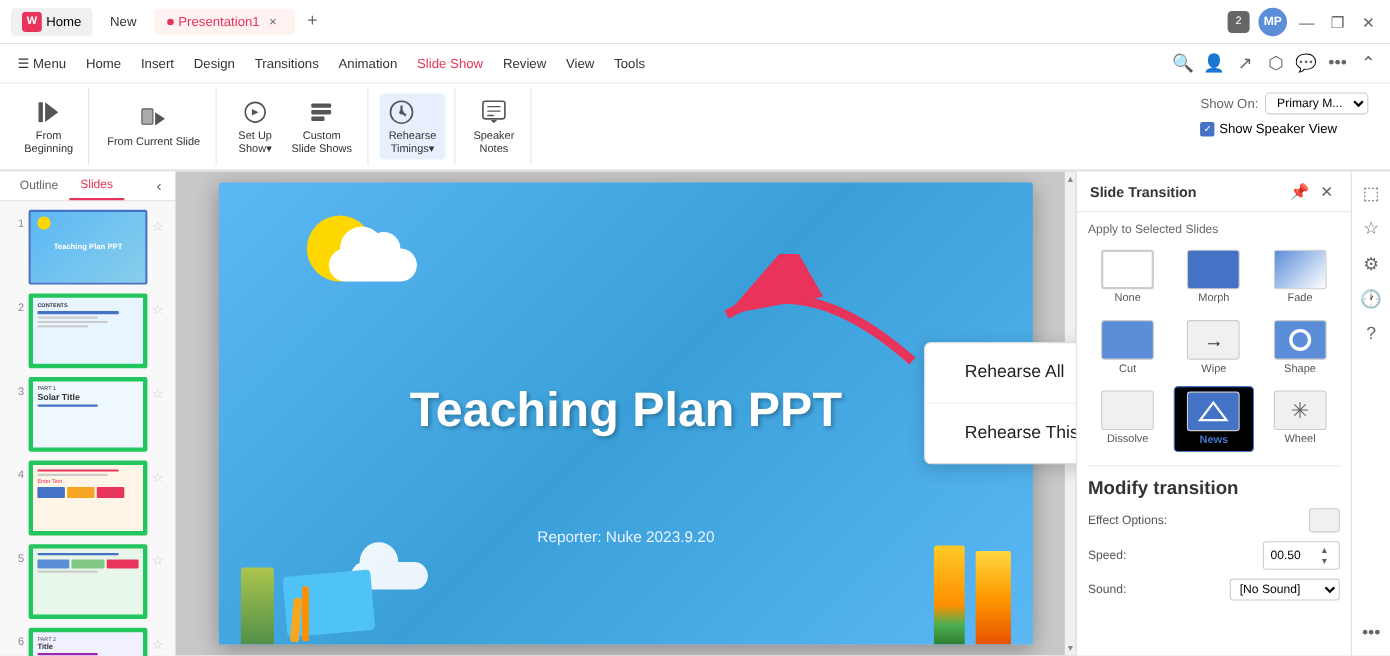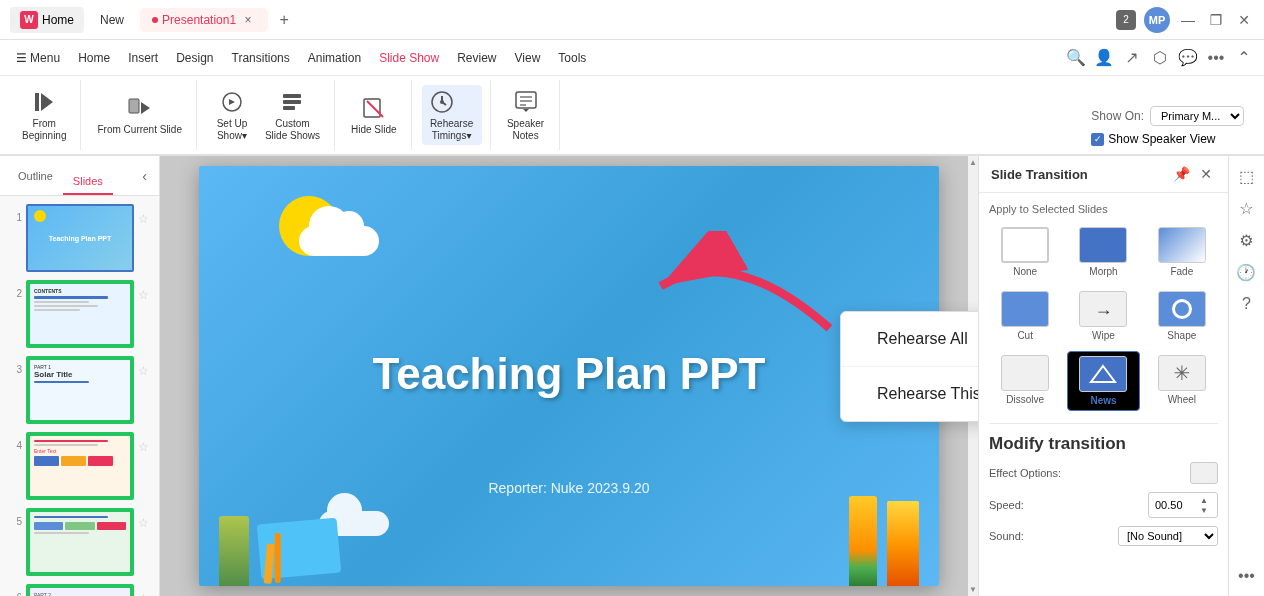--- a/index.html
+++ b/index.html
@@ -88,21 +88,21 @@
     }
     .ribbon-btn-icon { width: 28px; height: 28px; display:flex; align-items:center; justify-content:center; }
     .ribbon-btn-label { font-size: 10px; color: #333; text-align: center; line-height: 1.2; }
     .ribbon-row { display: flex; gap: 2px; align-items: center; }
 
     
     .ribbon-right {
       margin-left: auto;
       display: flex;
       flex-direction: column;
-      justify-content: flex-end;
+      justify-content: flex-start;
       padding: 4px 12px;
       gap: 6px;
     }
     .show-on-row { display: flex; align-items: center; gap: 6px; font-size: 12px; }
     .show-on-label { color: #666; }
     .show-on-select {
       border: 1px solid #ccc; border-radius: 4px;
       padding: 2px 6px; font-size: 11px;
       background: #fff; cursor: pointer;
     }
@@ -143,21 +143,21 @@
       background: #fff;
       align-items: center;
       padding: 0 8px;
     }
     .slide-tab {
       padding: 6px 10px;
       font-size: 11px;
       cursor: pointer;
       color: #666;
     }
-    .slide-tab.active { color: #e8345a; border-bottom: 2px solid #e8345a; margin-top: 13px; }
+    .slide-tab.active { color: #e8345a; border-bottom: 2px solid #e8345a; }
     .slide-panel-collapse { margin-left: auto; cursor:pointer; color: #666; font-size: 14px; padding: 4px; }
     .slide-list { overflow-y: auto; flex: 1; padding: 6px; gap: 4px; display:flex; flex-direction:column; }
     .slide-item {
       display: flex;
       align-items: flex-start;
       gap: 4px;
       cursor: pointer;
       padding: 2px;
       border-radius: 4px;
     }
@@ -453,31 +453,20 @@
               <rect x="4" y="5" width="18" height="4" rx="1" fill="#555"></rect>
               <rect x="4" y="11" width="18" height="4" rx="1" fill="#555"></rect>
               <rect x="4" y="17" width="12" height="4" rx="1" fill="#555"></rect>
             </svg>
         </div>
         <div class="ribbon-btn-label">Custom<br>Slide Shows</div>
       </div>
     </div>
   </div>
 
-  <div class="ribbon-group">
-    <div class="ribbon-btn">
-      <div class="ribbon-btn-icon">
-        <svg width="26" height="26" viewBox="0 0 26 26">
-            <rect x="3" y="4" width="16" height="18" rx="1" fill="none" stroke="#555" stroke-width="1.5"></rect>
-            <line x1="6" y1="6" x2="22" y2="22" stroke="#e8345a" stroke-width="2"></line>
-          </svg>
-      </div>
-      <div class="ribbon-btn-label">Hide Slide</div>
-    </div>
-  </div>
 
   <div class="ribbon-group">
     <div class="rehearse-btn">
       <div class="ribbon-btn-icon">
         <svg width="28" height="28" viewBox="0 0 28 28">
             <circle cx="14" cy="14" r="10" fill="none" stroke="#555" stroke-width="1.5"></circle>
             <line x1="14" y1="8" x2="14" y2="14" stroke="#555" stroke-width="2"></line>
             <line x1="14" y1="14" x2="18" y2="17" stroke="#555" stroke-width="2"></line>
             <circle cx="14" cy="14" r="2" fill="#555"></circle>
           </svg>

